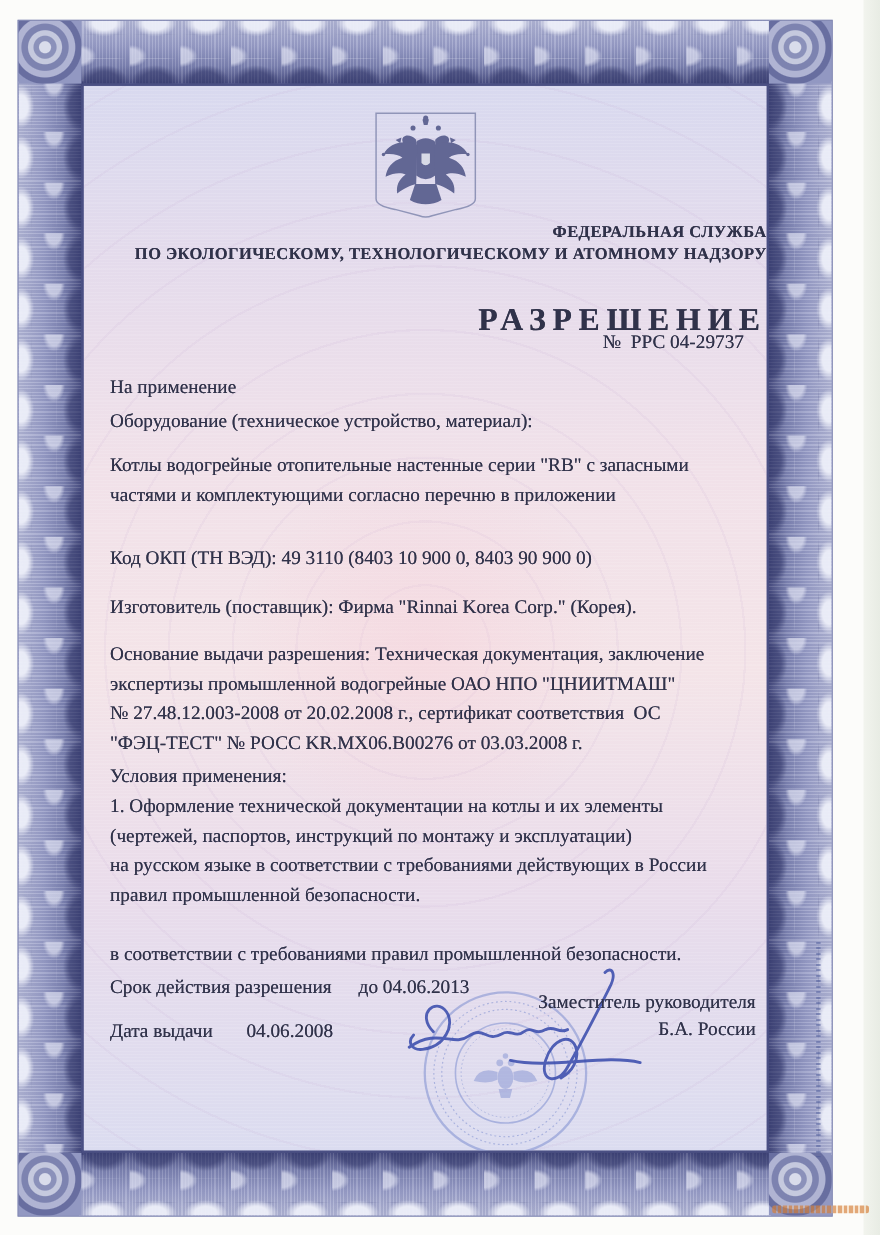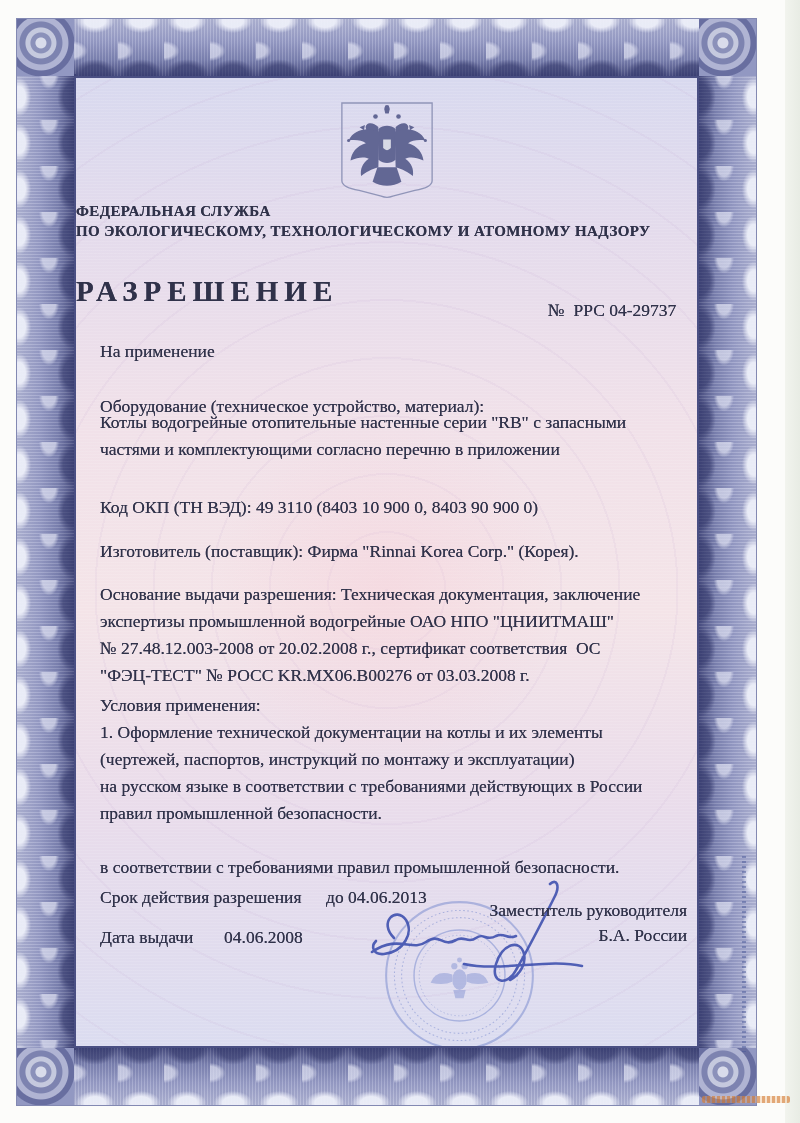--- a/index.html
+++ b/index.html
@@ -40,21 +40,21 @@
   
   .inner{position:absolute;inset:57px;border:2px solid #4a4f83;box-sizing:border-box;overflow:hidden;
      background:
        radial-gradient(circle 250px at 50% 53%, rgba(248,196,208,.30), transparent 72%),
        repeating-radial-gradient(circle at 50% 53%, rgba(190,160,205,.10) 0 2px, transparent 2px 58px),
        repeating-linear-gradient(0deg, rgba(255,255,255,.10) 0 1px, transparent 1px 3px),
        linear-gradient(180deg,#d8d9ef 0%,#e4dbec 16%,#f1e1e9 36%,#f4e4e8 55%,#e9dcEB 76%,#dbdcf0 100%);}
   .content{position:absolute;inset:0;color:#30324a;}
   .l{position:absolute;left:24px;font-size:17.5px;white-space:pre;
      text-shadow:0 0 .6px rgba(48,50,74,.85);}
-  .c{left:0;right:0;text-align:left;}
+  .c{left:0;right:0;text-align:right;}
   .hdr{font-weight:bold;font-size:15px;letter-spacing:.4px;}
   .ttl{font-weight:bold;font-size:29px;letter-spacing:6px;}
   .rt{left:auto;right:10px;text-align:center;}
   .serial{position:absolute;right:5px;top:948px;font-family:"DejaVu Sans Mono",monospace;
      font-weight:bold;font-size:15px;color:#2f9180;letter-spacing:4px;white-space:pre;}
   .serial .pfx{opacity:.8;margin-right:16px;letter-spacing:6px;}
   .emblem{position:absolute;top:22px;left:50%;transform:translateX(-50%);}
   .stamp{position:absolute;left:306px;top:820px;opacity:.55;}
   .sig{position:absolute;left:288px;top:798px;opacity:.88;}
   .watermark{position:absolute;left:702px;top:1096px;width:88px;height:7px;border-radius:2px;opacity:.8;
@@ -102,21 +102,21 @@
         </svg>
 
         <div class="l c hdr" style="top:125px">ФЕДЕРАЛЬНАЯ СЛУЖБА</div>
         <div class="l c hdr" style="top:145px">ПО ЭКОЛОГИЧЕСКОМУ, ТЕХНОЛОГИЧЕСКОМУ И АТОМНОМУ НАДЗОРУ</div>
 
         <div class="l c ttl" style="top:197px">РАЗРЕШЕНИЕ</div>
         <div class="l" style="left:472px;top:222px">№  РРС 04-29737</div>
 
         <div class="l" style="top:263px">На применение</div>
 
-        <div class="l" style="top:318px">Оборудование (техническое устройство, материал):</div>
+        <div class="l" style="top:294px">Оборудование (техническое устройство, материал):</div>
         <div class="l" style="top:334px">Котлы водогрейные отопительные настенные серии "RB" с запасными</div>
         <div class="l" style="top:361px">частями и комплектующими согласно перечню в приложении</div>
 
         <div class="l" style="top:419px">Код ОКП (ТН ВЭД): 49 3110 (8403 10 900 0, 8403 90 900 0)</div>
 
         <div class="l" style="top:463px">Изготовитель (поставщик): Фирма "Rinnai Korea Corp." (Корея).</div>
 
         <div class="l" style="top:506px">Основание выдачи разрешения: Техническая документация, заключение</div>
         <div class="l" style="top:533px">экспертизы промышленной водогрейные ОАО НПО "ЦНИИТМАШ"</div>
         <div class="l" style="top:560px">№ 27.48.12.003-2008 от 20.02.2008 г., сертификат соответствия  ОС</div>

